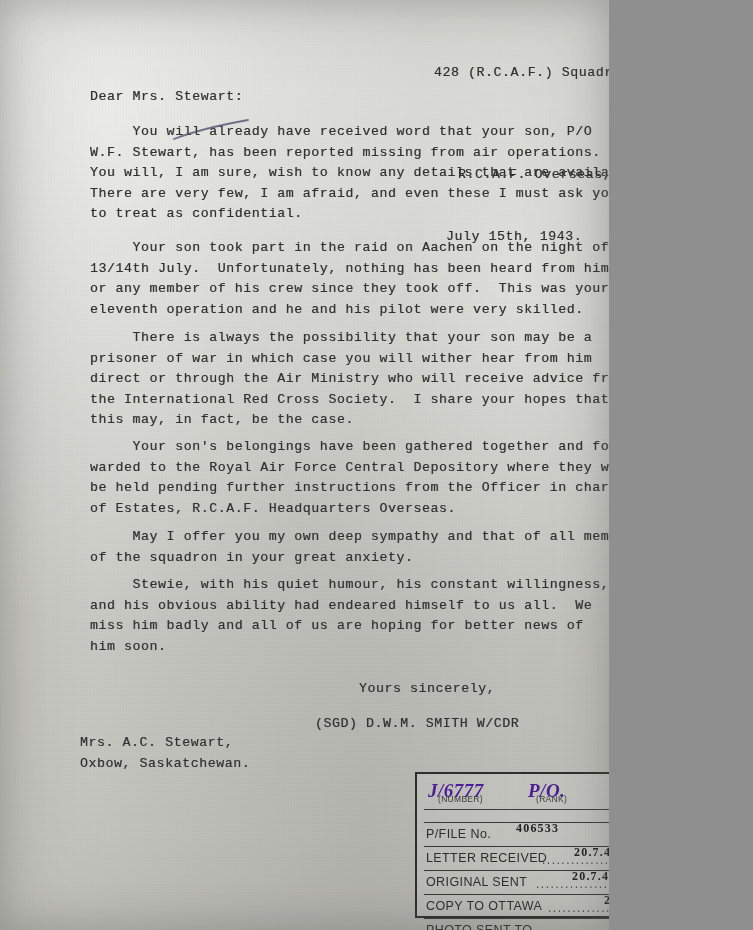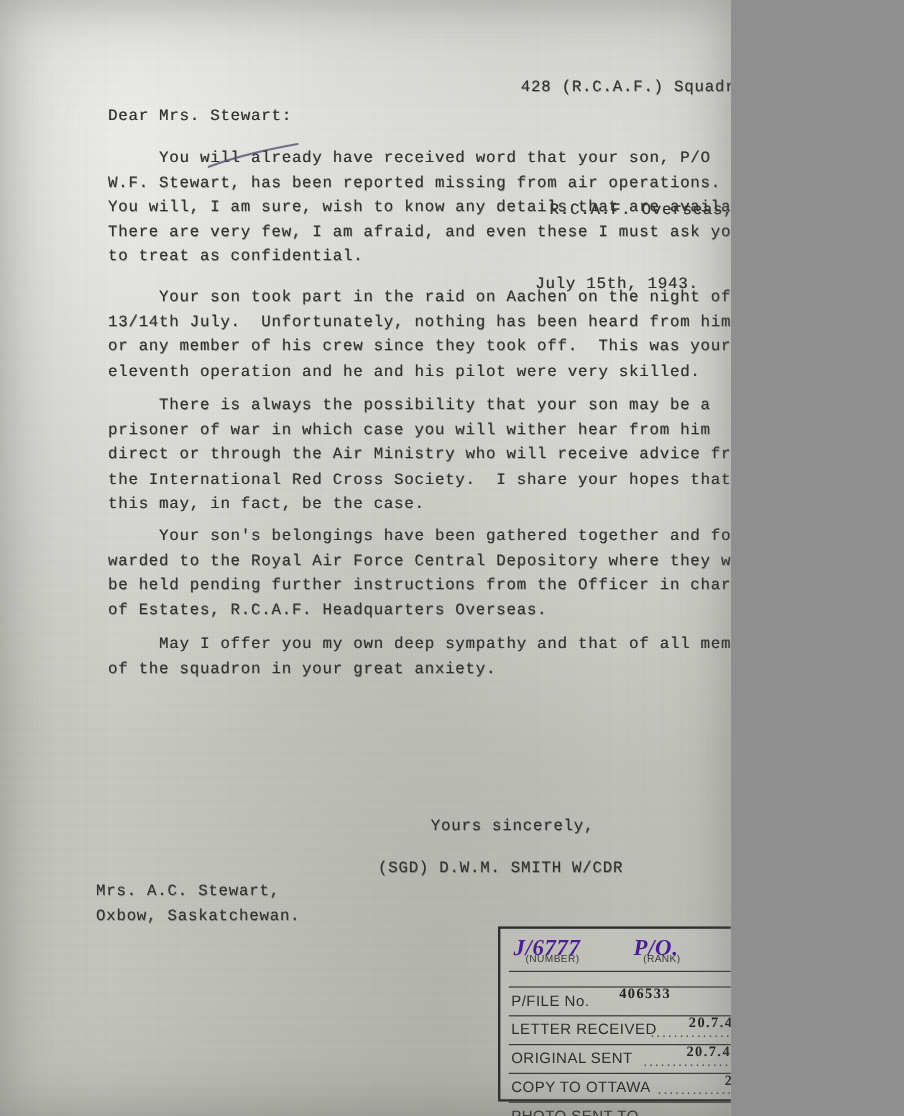--- a/index.html
+++ b/index.html
@@ -205,20 +205,24 @@
 prisoner of war in which case you will wither hear from him
 direct or through the Air Ministry who will receive advice from
 the International Red Cross Society.  I share your hopes that
 this may, in fact, be the case.</div>
   <div class="typed para" id="p4">     Your son's belongings have been gathered together and for-
 warded to the Royal Air Force Central Depository where they will
 be held pending further instructions from the Officer in charge
 of Estates, R.C.A.F. Headquarters Overseas.</div>
   <div class="typed para" id="p5">     May I offer you my own deep sympathy and that of all members
 of the squadron in your great anxiety.</div>
+  <div class="typed para" id="p6">     Stewie, with his quiet humour, his constant willingness,
+and his obvious ability had endeared himself to us all.  We
+miss him badly and all of us are hoping for better news of
+him soon.</div>
 
   <div class="typed" id="closing">Yours sincerely,</div>
   <div class="typed" id="signature">(SGD) D.W.M. SMITH W/CDR</div>
   <div class="typed" id="addressee">Mrs. A.C. Stewart,
 Oxbow, Saskatchewan.</div>
 
   <svg id="penstroke" viewBox="0 0 78 22">
     <path d="M2 20 C 20 13, 48 6, 76 1" stroke="#4a4a6a" stroke-width="1.8" fill="none" stroke-linecap="round" opacity="0.75"></path>
   </svg>
 

